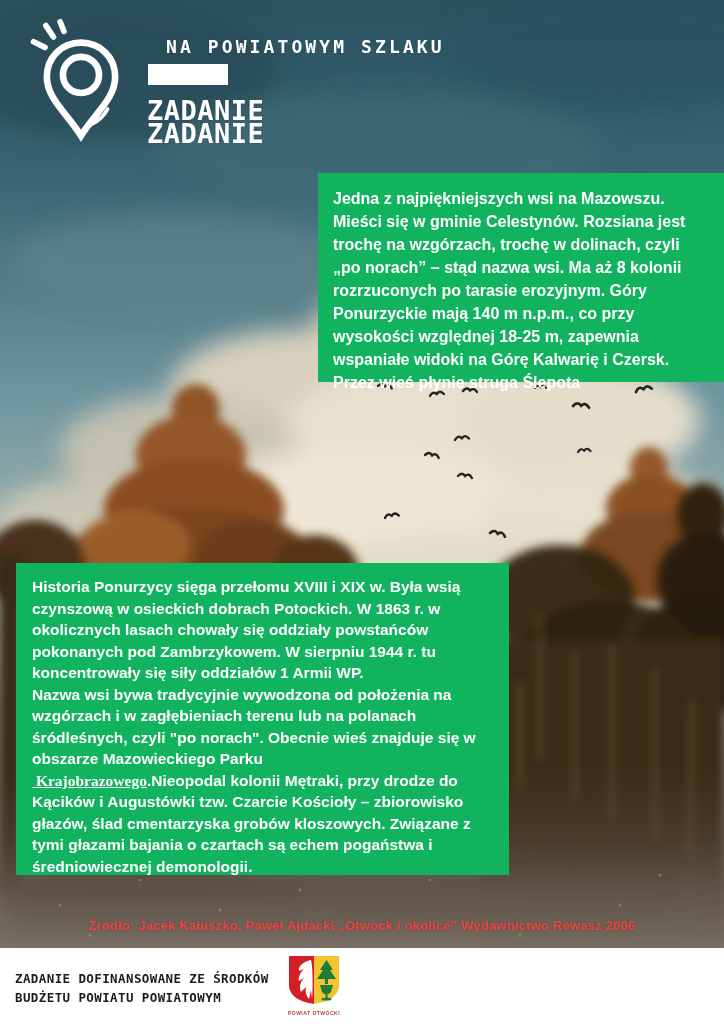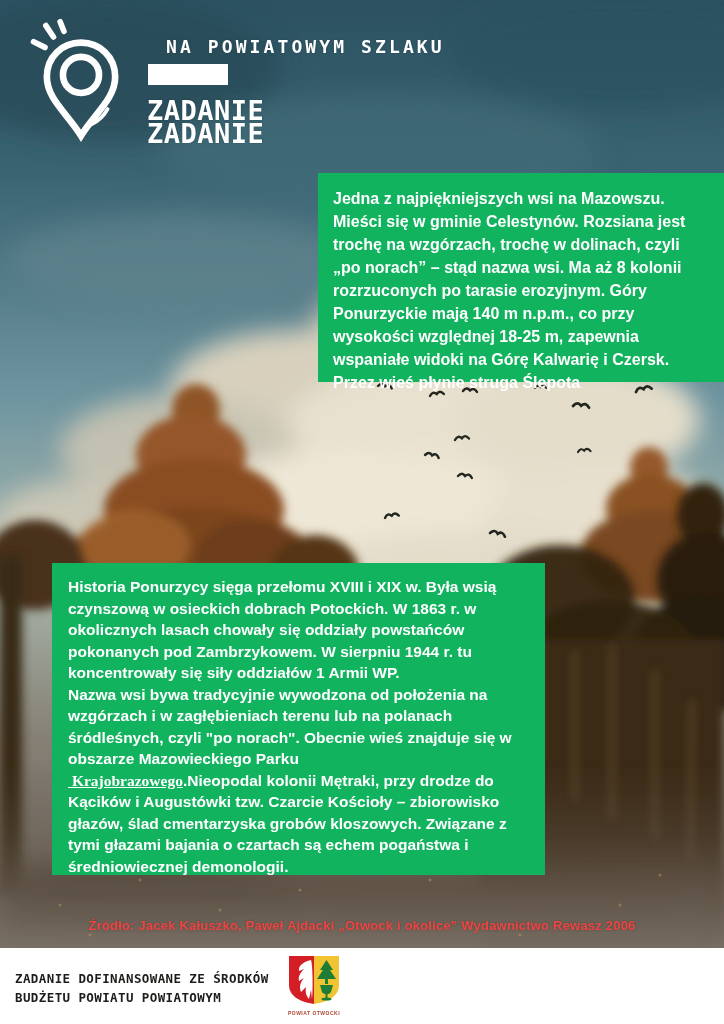--- a/index.html
+++ b/index.html
@@ -28,21 +28,21 @@
 
   
   .box {
     position:absolute; background:#12b35f; color:#ffffff; font-weight:bold;
     box-sizing:border-box;
   }
   .box p { margin:0; }
   .box1 { left:318px; top:153px; width:406px; height:209px; padding:14px 15px 12px 15px;
           font-size:16px; line-height:23px;margin-top:20px; }
   .box2 { left:16px; top:563px; width:493px; height:312px; padding:13px 16px 12px 16px;
-          font-size:15.5px; line-height:21.5px; overflow:hidden;margin-left:36px; }
+          font-size:15.5px; line-height:21.5px; overflow:hidden; }
   .park-link { text-decoration:underline;font-family:Liberation Serif, serif; }
 
   
   .source {
     position:absolute; left:0; top:918px; width:724px; text-align:center;
     color:#ef4444; font-weight:bold; font-size:13px; letter-spacing:0.2px;
     text-shadow:0 0 2px rgba(40,30,20,.4);
   }
   .footer { position:absolute; left:0; top:948px; width:724px; height:60px; background:#ffffff; }
   .footer-text {

